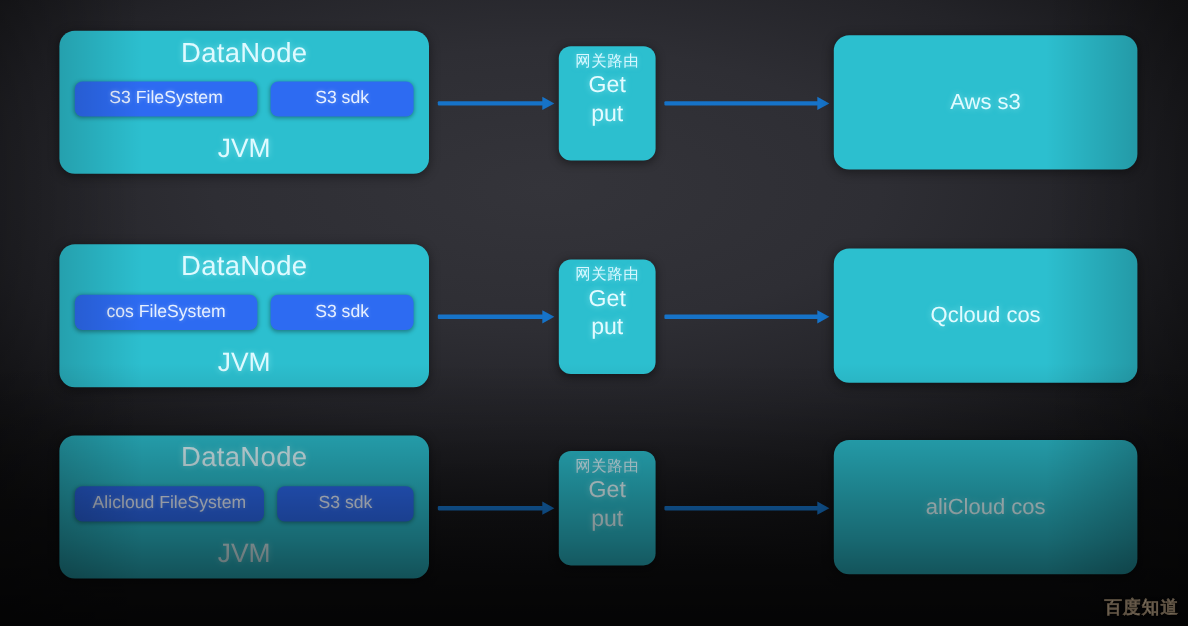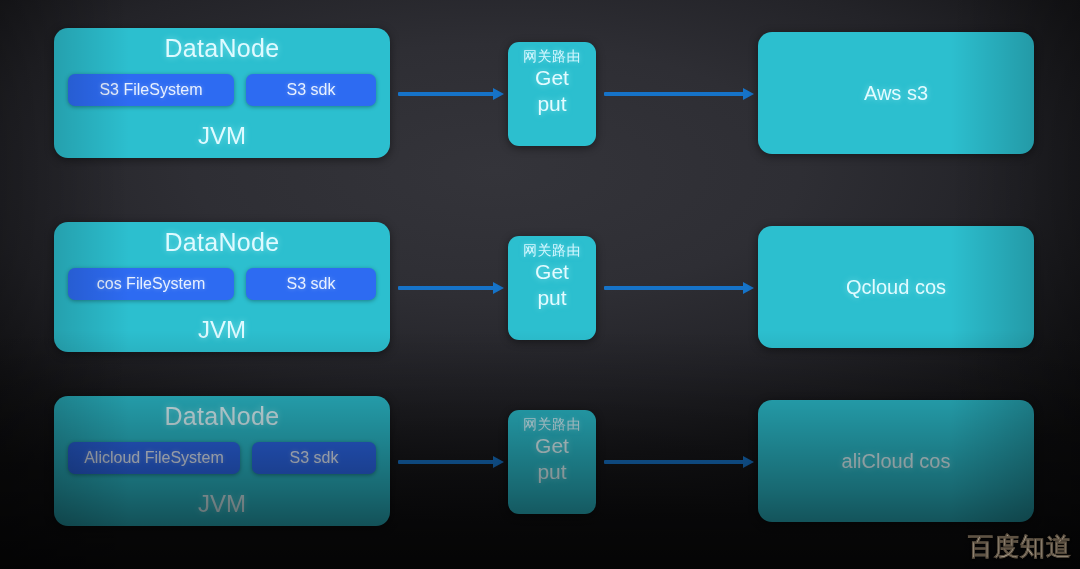--- a/index.html
+++ b/index.html
@@ -172,21 +172,21 @@
     border-bottom: 6px solid transparent;
     border-left: 11px solid #1673c8;
   }
 
   
   #watermark {
     position: absolute;
     right: 8px;
     bottom: 6px;
     font-family: "DejaVu Sans", "Liberation Sans", sans-serif;
-    font-size: 25px;
+    font-size: 16px;
     font-weight: bold;
     letter-spacing: 1px;
     color: #d9cdb8;
     opacity: 0.88;
     text-shadow:
       0 1px 0 rgba(0,0,0,0.8),
       0 0 3px rgba(0,0,0,0.9);
     -webkit-text-stroke: 0.4px rgba(60,45,30,0.7);
     pointer-events: none;
   }

